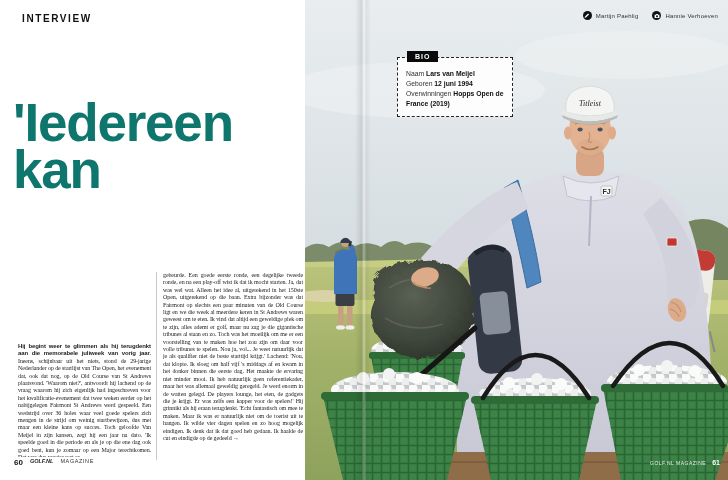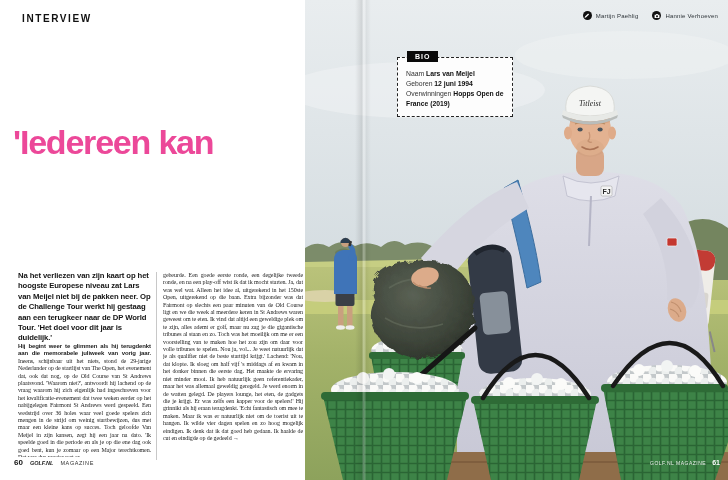--- a/index.html
+++ b/index.html
@@ -8,22 +8,22 @@
     position:relative; width:728px; height:480px; background:#ffffff;
     overflow:hidden; font-family:"Liberation Sans", sans-serif;
   }
   
   .section-label {
     position:absolute; left:22px; top:13px;
     font-size:10px; font-weight:bold; letter-spacing:1.6px; color:#111;
   }
   .headline {
     position:absolute; left:13px; top:99px; width:300px;
-    font-size:34px; line-height:47px; font-weight:bold;
-    letter-spacing:-1.2px; color:#ec4899;margin-top:20px;
+    font-size:53px; line-height:47px; font-weight:bold;
+    letter-spacing:-1.2px; color:#0f766e;
   }
   .headline span { display:block; }
   .intro {
     position:absolute; left:18px; top:271px; width:133px;
     font-size:7.7px; line-height:10.4px; font-weight:bold;
     color:#141414; letter-spacing:-0.1px;
   }
   .col-rule {
     position:absolute; left:156px; top:272px; width:1px; height:188px;
     background:#c8c8c8;
@@ -31,21 +31,21 @@
   .bodycol {
     position:absolute; font-family:"Liberation Serif", serif;
     font-size:6px; line-height:7.4px; text-align:justify;
     color:#1c1c1c; letter-spacing:-0.1px; overflow:hidden;
   }
   .bodycol.c1 { left:18px;  top:343px; width:133px; height:114px; }
   .bodycol.c2 { left:163px; top:272px; width:140px; height:191px; }
   .lead-in { font-family:"Liberation Sans", sans-serif; font-weight:bold; }
   .more-arrow { font-family:"Liberation Sans", sans-serif; font-weight:bold; color:#111; }
   .footer-left {
-    position:absolute; left:14px; top:458px; display:flex; align-items:center; gap:7px;
+    position:absolute; left:14px; top:458px; display:flex; align-items:flex-start; gap:7px;
   }
   .footer-left .pagenum { font-size:8px; font-weight:bold; color:#111; }
   .footer-left .brand { font-size:5.5px; font-style:italic; font-weight:bold; color:#222; }
   .footer-left .mag { font-size:5.5px; letter-spacing:0.6px; color:#333; }
   
   .photo-wrap { position:absolute; left:305px; top:0; width:490px; height:480px; }
   .photo-wrap svg { display:block; }
   .gutter {
     position:absolute; left:355px; top:0; width:16px; height:480px; pointer-events:none;
     background:linear-gradient(90deg, rgba(0,0,0,0) 0%, rgba(0,0,0,0.10) 42%,
@@ -258,21 +258,20 @@
   </div>
 
   <div class="gutter"></div>
 
   <div class="section-label">INTERVIEW</div>
 
   <h1 class="headline">
     <span>'Iedereen kan</span>
   </h1>
 
-  <p class="intro">Na het verliezen van zijn kaart op het hoogste Europese niveau zat Lars van Meijel niet bij de pakken neer. Op de Challenge Tour werkt hij gestaag aan een terugkeer naar de DP World Tour. 'Het doel voor dit jaar is duidelijk.'</p>
 
   <div class="col-rule"></div>
 
   <p class="bodycol c1"><span class="lead-in">Hij begint weer te glimmen als hij terugdenkt aan die memorabele juliweek van vorig jaar.</span><span> Ineens, schijnbaar uit het niets, stond de 29-jarige Nederlander op de startlijst van The Open, het evenement dat, ook dat nog, op de Old Course van St Andrews plaatsvond. 'Waarom niet?', antwoordt hij lachend op de vraag waarom hij zich eigenlijk had ingeschreven voor het kwalificatie-evenement dat twee weken eerder op het nabijgelegen Fairmont St Andrews werd gespeeld. Een wedstrijd over 36 holes waar veel goede spelers zich mengen in de strijd om weinig startbewijzen, dus met maar een kleine kans op succes. Toch geloofde Van Meijel in zijn kansen, zegt hij een jaar na dato. 'Ik speelde goed in die periode en als je op die ene dag ook goed bent, kun je zomaar op een Major terechtkomen. Dat was dus precies wat er</span></p>
 
   <p class="bodycol c2"><span>gebeurde. Een goede eerste ronde, een degelijke tweede ronde, en na een play-off wist ik dat ik mocht starten. Ja, dat was wel wat. Alleen het idee al, uitgerekend in het 150ste Open, uitgerekend op die baan. Extra bijzonder was dat Fairmont op slechts een paar minuten van de Old Course ligt en we die week al meerdere keren in St Andrews waren geweest om te eten. Ik vind dat altijd een geweldige plek om te zijn, alles ademt er golf, maar nu zag je die gigantische tribunes al staan en zo. Toch was het moeilijk om me er een voorstelling van te maken hoe het zou zijn om daar voor volle tribunes te spelen. Nou ja, vol... Je weet natuurlijk dat je als qualifier niet de beste starttijd krijgt.' Lachend: 'Nou, dat klopte. Ik sloeg om half vijf 's middags af en kwam in het donker binnen die eerste dag. Het maakte de ervaring niet minder mooi. Ik heb natuurlijk geen referentiekader, maar het was allemaal geweldig geregeld. Je werd enorm in de watten gelegd. De players lounge, het eten, de gadgets die je krijgt. Er was zelfs een kapper voor de spelers!' Hij grinnikt als hij eraan terugdenkt. 'Echt fantastisch om mee te maken. Maar ik was er natuurlijk niet om de toerist uit te hangen. Ik wilde vier dagen spelen en zo hoog mogelijk eindigen. Ik denk dat ik dat goed heb gedaan. Ik haalde de cut en eindigde op de gedeeld </span><span class="more-arrow">→</span></p>
 
   <div class="footer-left">
     <span class="pagenum">60</span>
     <span class="brand">GOLF.NL</span>

